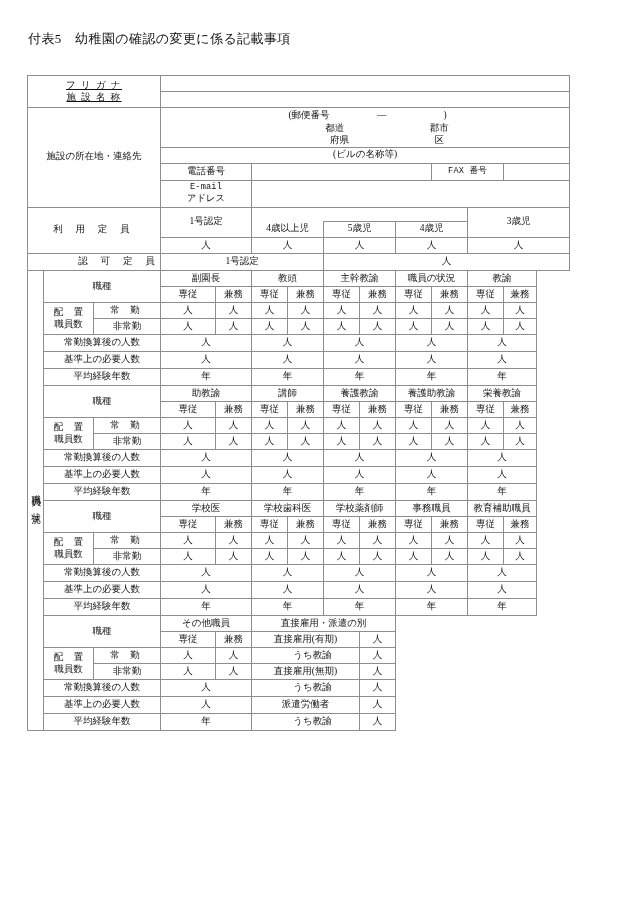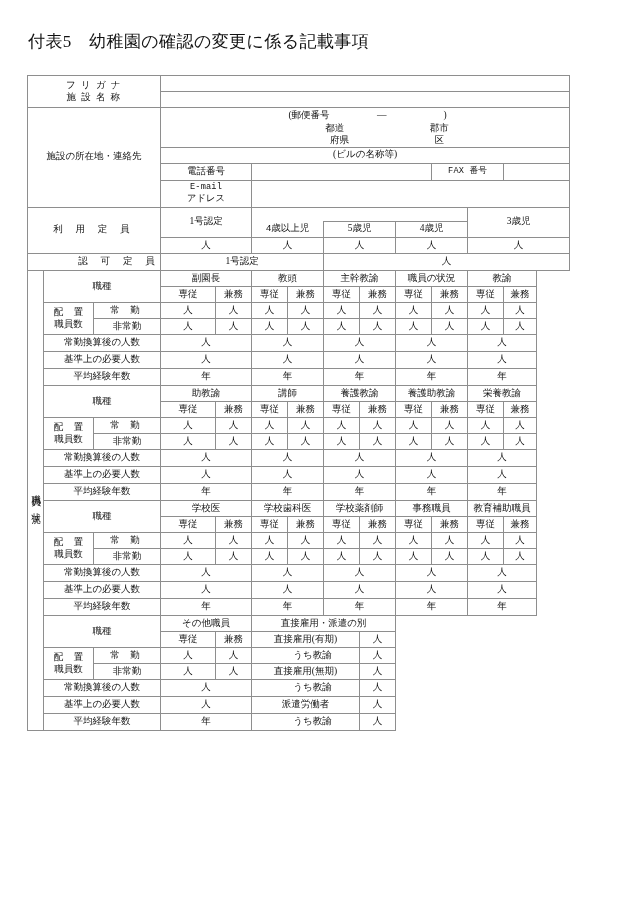--- a/index.html
+++ b/index.html
@@ -17,21 +17,21 @@
   .page {
     position: relative;
     width: 630px;
     height: 903px;
     box-sizing: border-box;
   }
   .doc-title {
     position: absolute;
     left: 28px;
     top: 30px;
-    font-size: 17px;
+    font-size: 13px;
     letter-spacing: 0.4px;
     white-space: nowrap;
   }
   .form-wrap {
     position: absolute;
     left: 27px;
     top: 75px;
     width: 566px;
   }
   table.frm {
@@ -43,27 +43,28 @@
   table.frm td {
     border: 1px solid #8e8e8e;
     padding: 0;
     vertical-align: middle;
     text-align: center;
     line-height: 1.25;
     height: 15px;
   }
   .lbl {
     letter-spacing: 0.15em;
+    text-decoration: underline;
   }
   .sp4 { letter-spacing: 0.55em; padding-left: 0.55em; }
   .sp3 { letter-spacing: 0.42em; padding-left: 0.42em; }
   .tl { text-align: left; padding-left: 4px; margin-top: 8px; }
   .tr { text-align: right; padding-right: 5px; }
   .tc { text-align: center; }
-  .vbot { vertical-align: bottom; padding-bottom: 2px; font-family: Liberation Mono, monospace; }
+  .vbot { vertical-align: bottom; padding-bottom: 2px; }
   .nb-b { border-bottom: none !important; }
   .nb-t { border-top: none !important; }
   .dashed-b { border-bottom: 1px dotted #555 !important; }
   .noborder { border: none !important; }
   .blank { background: transparent; }
 
   
   .vert {
     writing-mode: vertical-rl;
     text-orientation: upright;

